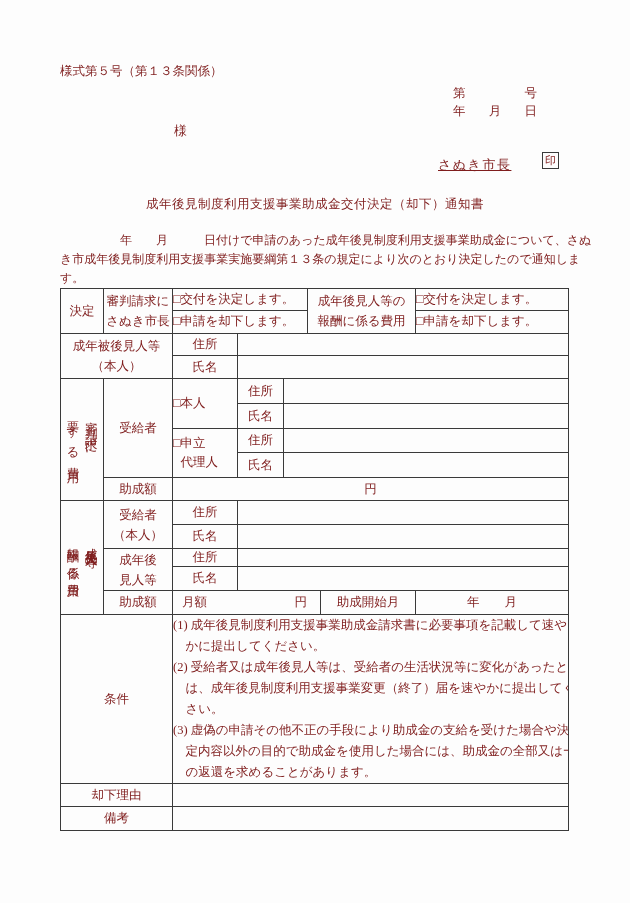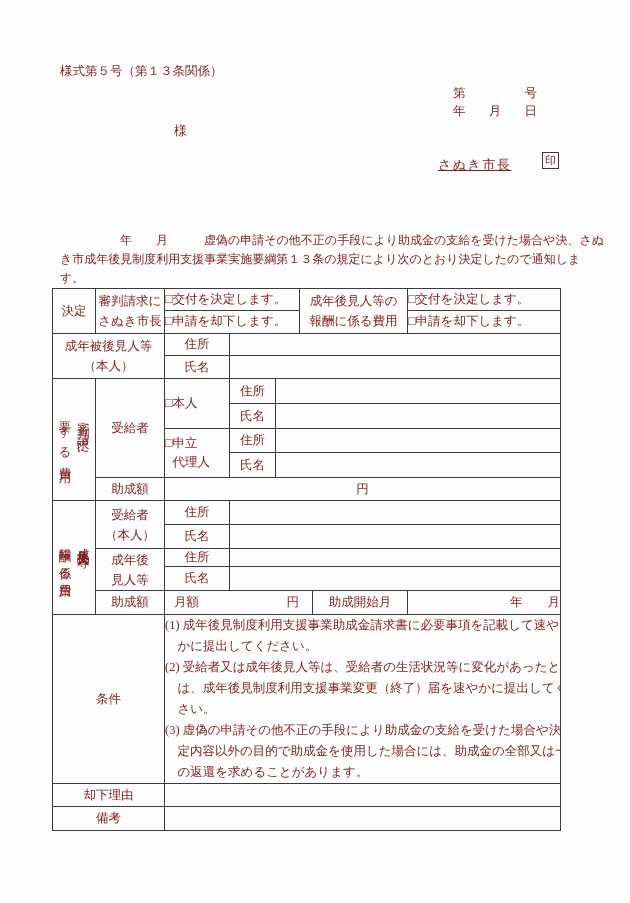--- a/index.html
+++ b/index.html
@@ -23,21 +23,21 @@
   }
   .doc-title{
     left:0;top:196px;width:100%;
     text-align:center;font-size:12.5px;letter-spacing:0.5px;
   }
   .body-par{
     left:60px;top:231px;
     font-size:12px;line-height:19.2px;
   }
   table.form-table{
-    position:absolute;left:52px;top:288px;
+    position:absolute;left:60px;top:288px;
     width:508px;border-collapse:collapse;table-layout:fixed;
   }
   table.form-table td{
     border:1px solid #3a3a3a;
     padding:0;
     font-size:12.5px;
     vertical-align:middle;
     overflow:hidden;
   }
   td.c{text-align:center;}
@@ -47,21 +47,21 @@
   .opt .cb{flex:0 0 auto;}
   td.vcell{vertical-align:middle;}
   .v{
     writing-mode:vertical-rl;
     margin:0 auto;
     line-height:1.45;
   }
   .sp2{letter-spacing:0.45em;}
   .sp1{letter-spacing:0.12em;}
   .monflex{display:flex;justify-content:space-between;padding:0 13px 0 9px;}
-  td.ym{text-align:right;padding-right:34px;}
+  td.ym{text-align:center;padding-right:34px;}
   td.cond{
     vertical-align:top;
     font-size:12px;
     line-height:21px;
     padding:3px 4px 0 6px;
   }
 </style>
 </head>
 <body>
 
@@ -78,22 +78,23 @@
     <span>年</span>
     <span>月</span>
     <span>日</span>
   </div>
 
   <div class="abs" style="left:174px;top:122px;font-size:13px">様</div>
 
   <div class="abs issuer" style="left:438px;top:156px">さぬき市長</div>
   <div class="abs seal" style="left:542px;top:152px">印</div>
 
-
-  <div class="abs body-par ml">　　　　　年　　月　　　虚偽の申請その他不正の手段により助成金の支給を受けた場合や決、さぬ
+  <div class="abs doc-title">成年後見制度利用支援事業助成金交付決定（却下）通知書</div>
+
+  <div class="abs body-par ml">　　　　　年　　月　　　日付けで申請のあった成年後見制度利用支援事業助成金について、さぬ
 き市成年後見制度利用支援事業実施要綱第１３条の規定により次のとおり決定したので通知しま
 す。</div>
 
   <table class="form-table">
     <colgroup>
       <col style="width:43px">
         <col style="width:69px">
         <col style="width:65px">
         <col style="width:46px">
       <col style="width:24px">

